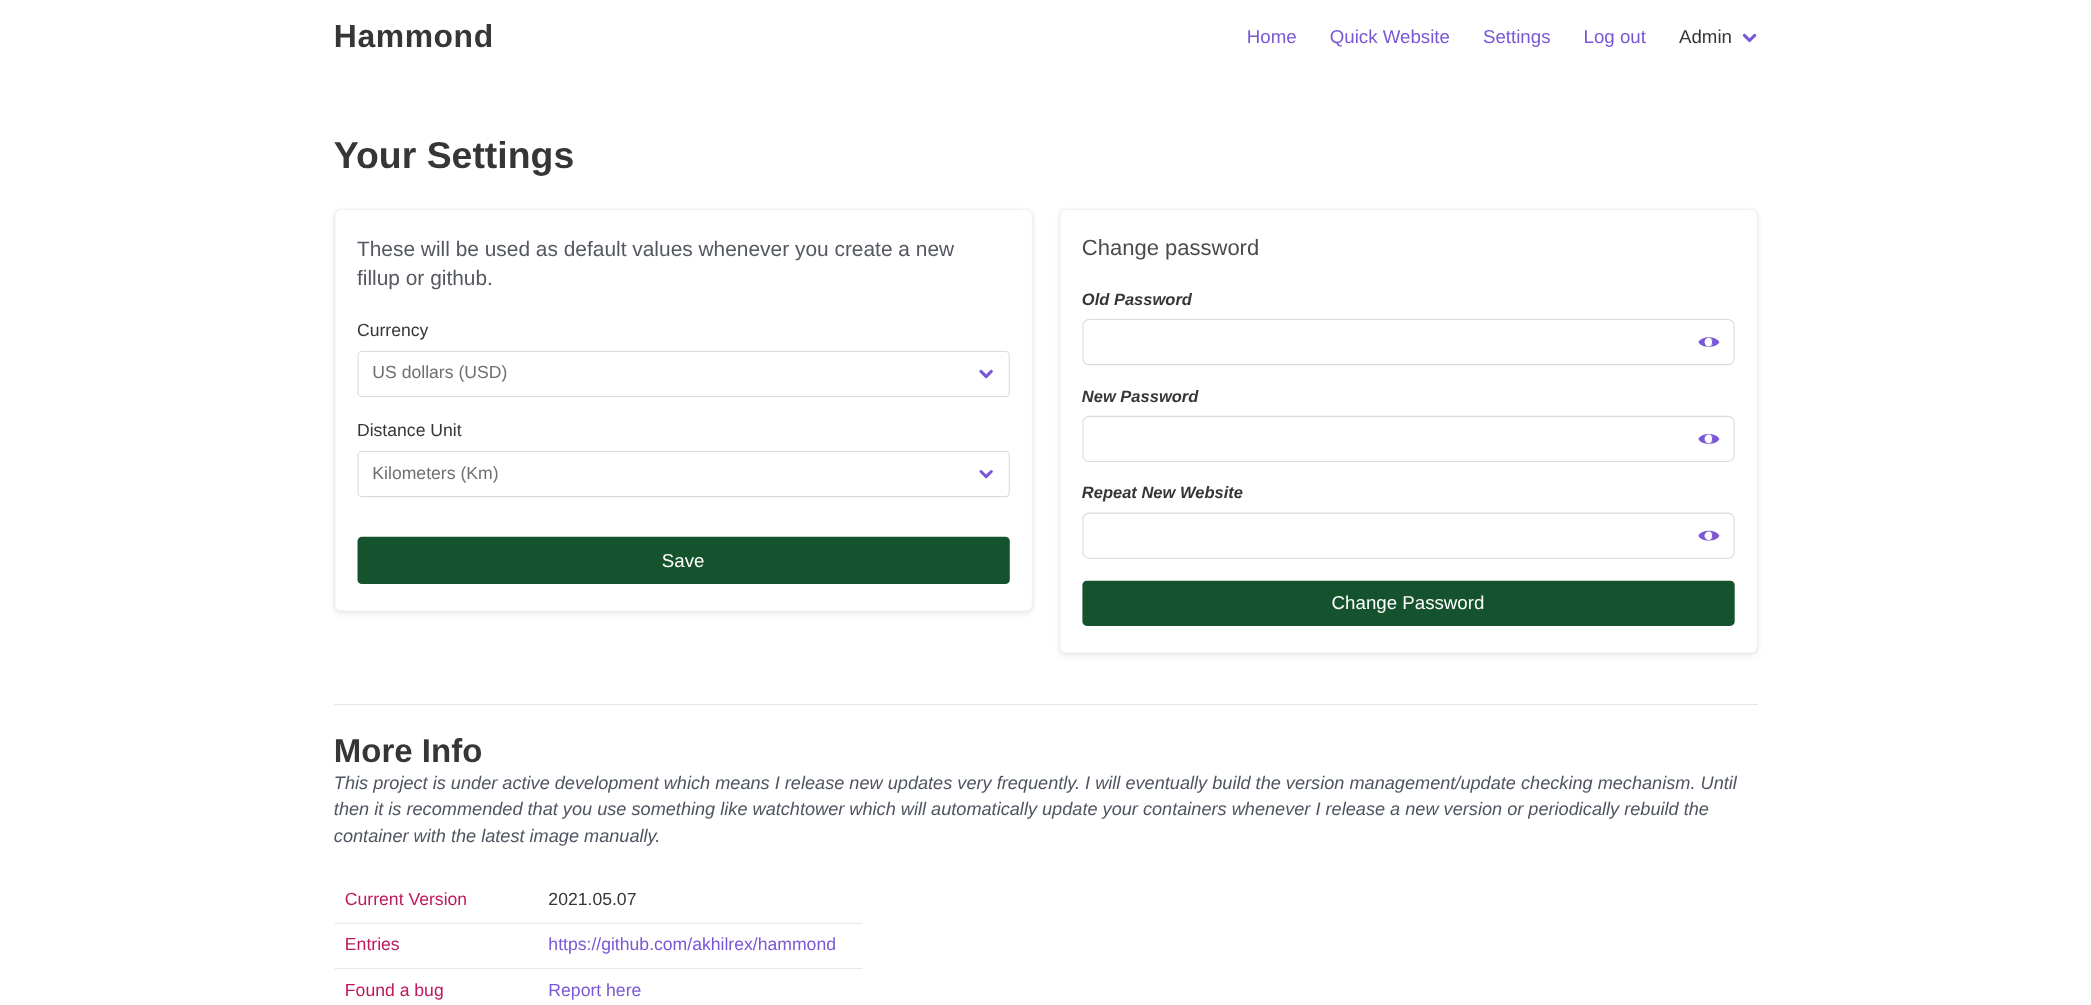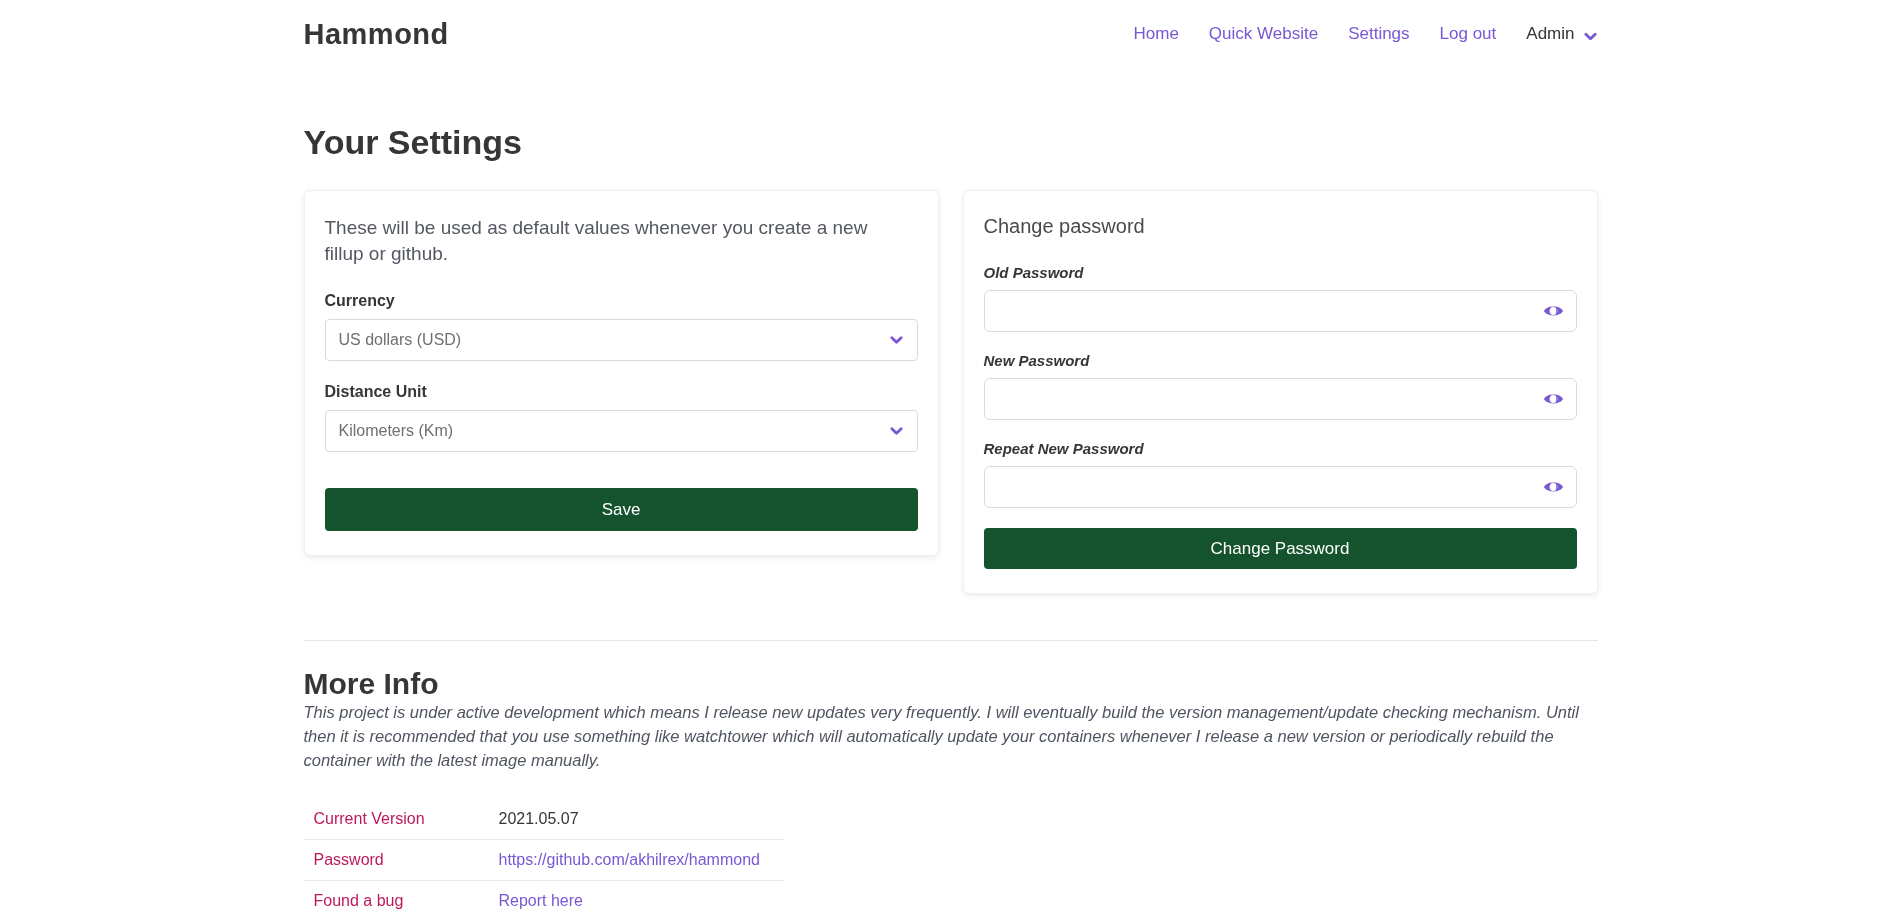--- a/index.html
+++ b/index.html
@@ -10,36 +10,36 @@
     color: #4a4a4a;
   }
   .container { width: 1310px; margin: 0 auto; }
 
   
   .app-header { height: 68px; background: #fff; }
   .header-inner { height: 100%; display: flex; align-items: center; justify-content: space-between; padding: 0 8px; }
   .brand { font-size: 29px; font-weight: bold; color: #363636; letter-spacing: 0.5px; text-decoration: none; cursor: pointer; }
   .main-nav { display: flex; align-items: center; gap: 30px; }
   .nav-link { font-size: 17px; color: #7957d5; text-decoration: none; cursor: pointer; }
-  .user-menu { display: flex; align-items: flex-end; gap: 8px; cursor: pointer; }
+  .user-menu { display: flex; align-items: center; gap: 8px; cursor: pointer; }
   .user-menu .user-label { font-size: 17px; color: #363636; font-weight: 500; }
   .chev { width: 15px; height: 15px; stroke: #7957d5; stroke-width: 3; fill: none; stroke-linecap: round; stroke-linejoin: round; }
 
   
   .page-title { font-size: 34px; font-weight: 600; color: #363636; margin: 55px 0 28px 8px; }
   .cards { display: flex; gap: 24px; align-items: flex-start; padding: 0 8px; }
   .card {
     background: #fff; border: 1px solid #f1f1f1; border-radius: 6px;
     box-shadow: 0 2px 6px rgba(10,10,10,.07), 0 0 2px rgba(10,10,10,.06);
     flex: 1 1 0; padding: 24px 20px;
   }
 
   
   .card-desc { font-size: 19px; color: #545861; line-height: 1.35; margin-bottom: 26px; max-width: 580px; }
-  .field-label { display: block; font-size: 16px; font-weight: 700; color: #363636; margin-bottom: 9px; }
+  .field-label { display: block; font-size: 16px; font-weight: 400; color: #363636; margin-bottom: 9px; }
   .select-box {
     position: relative; width: 100%; height: 42px; border: 1px solid #dbdbdb; border-radius: 4px;
     display: flex; align-items: center; padding: 0 38px 0 13px; cursor: pointer;
     font-size: 16px; color: #6f6f6f; background: #fff; margin-bottom: 22px;
   }
   .select-box .sel-chev { position: absolute; right: 13px; top: 50%; transform: translateY(-50%); }
   .btn {
     display: block; width: 100%; border: none; border-radius: 4px; cursor: pointer;
     background: #14532d; color: #fff; font-family: "Liberation Sans", sans-serif;
     font-size: 17px; height: 43px;
@@ -134,21 +134,21 @@
       <label class="pw-label">New Password</label>
       <div class="input-wrap">
         <input class="text-input" type="password" value="" style="">
         <svg class="eye" viewBox="0 0 22 22">
           <path d="M1,11 C4.2,4.8 17.8,4.8 21,11 C17.8,17.2 4.2,17.2 1,11 Z" fill="#7957d5"></path>
           <circle cx="11" cy="11" r="4.1" fill="#ffffff"></circle>
           <path d="M11,6.9 a4.1,4.1 0 0 1 0,8.2 a3,4.1 0 0 0 0,-8.2 Z" fill="#7957d5"></path>
         </svg>
       </div>
 
-      <label class="pw-label">Repeat New Password</label>
+      <label class="pw-label">Repeat New Website</label>
       <div class="input-wrap">
         <input class="text-input" type="password" value="" style="">
         <svg class="eye" viewBox="0 0 22 22">
           <path d="M1,11 C4.2,4.8 17.8,4.8 21,11 C17.8,17.2 4.2,17.2 1,11 Z" fill="#7957d5"></path>
           <circle cx="11" cy="11" r="4.1" fill="#ffffff"></circle>
           <path d="M11,6.9 a4.1,4.1 0 0 1 0,8.2 a3,4.1 0 0 0 0,-8.2 Z" fill="#7957d5"></path>
         </svg>
       </div>
 
       <button class="btn pw-btn">Change Password</button>
@@ -161,21 +161,21 @@
     <h2 class="more-title">More Info</h2>
     <p class="note">This project is under active development which means I release new updates very frequently. I will eventually build the version management/update checking mechanism. Until then it is recommended that you use something like watchtower which will automatically update your containers whenever I release a new version or periodically rebuild the container with the latest image manually.</p>
 
     <table class="info-table">
       <tbody>
         <tr>
           <td class="k">Current Version</td>
           <td class="v">2021.05.07</td>
         </tr>
         <tr>
-          <td class="k">Password</td>
+          <td class="k">Entries</td>
           <td class="v"><a>https://github.com/akhilrex/hammond</a></td>
         </tr>
         <tr>
           <td class="k">Found a bug</td>
           <td class="v"><a>Report here</a></td>
         </tr>
 
       </tbody>
     </table>
   </section>

